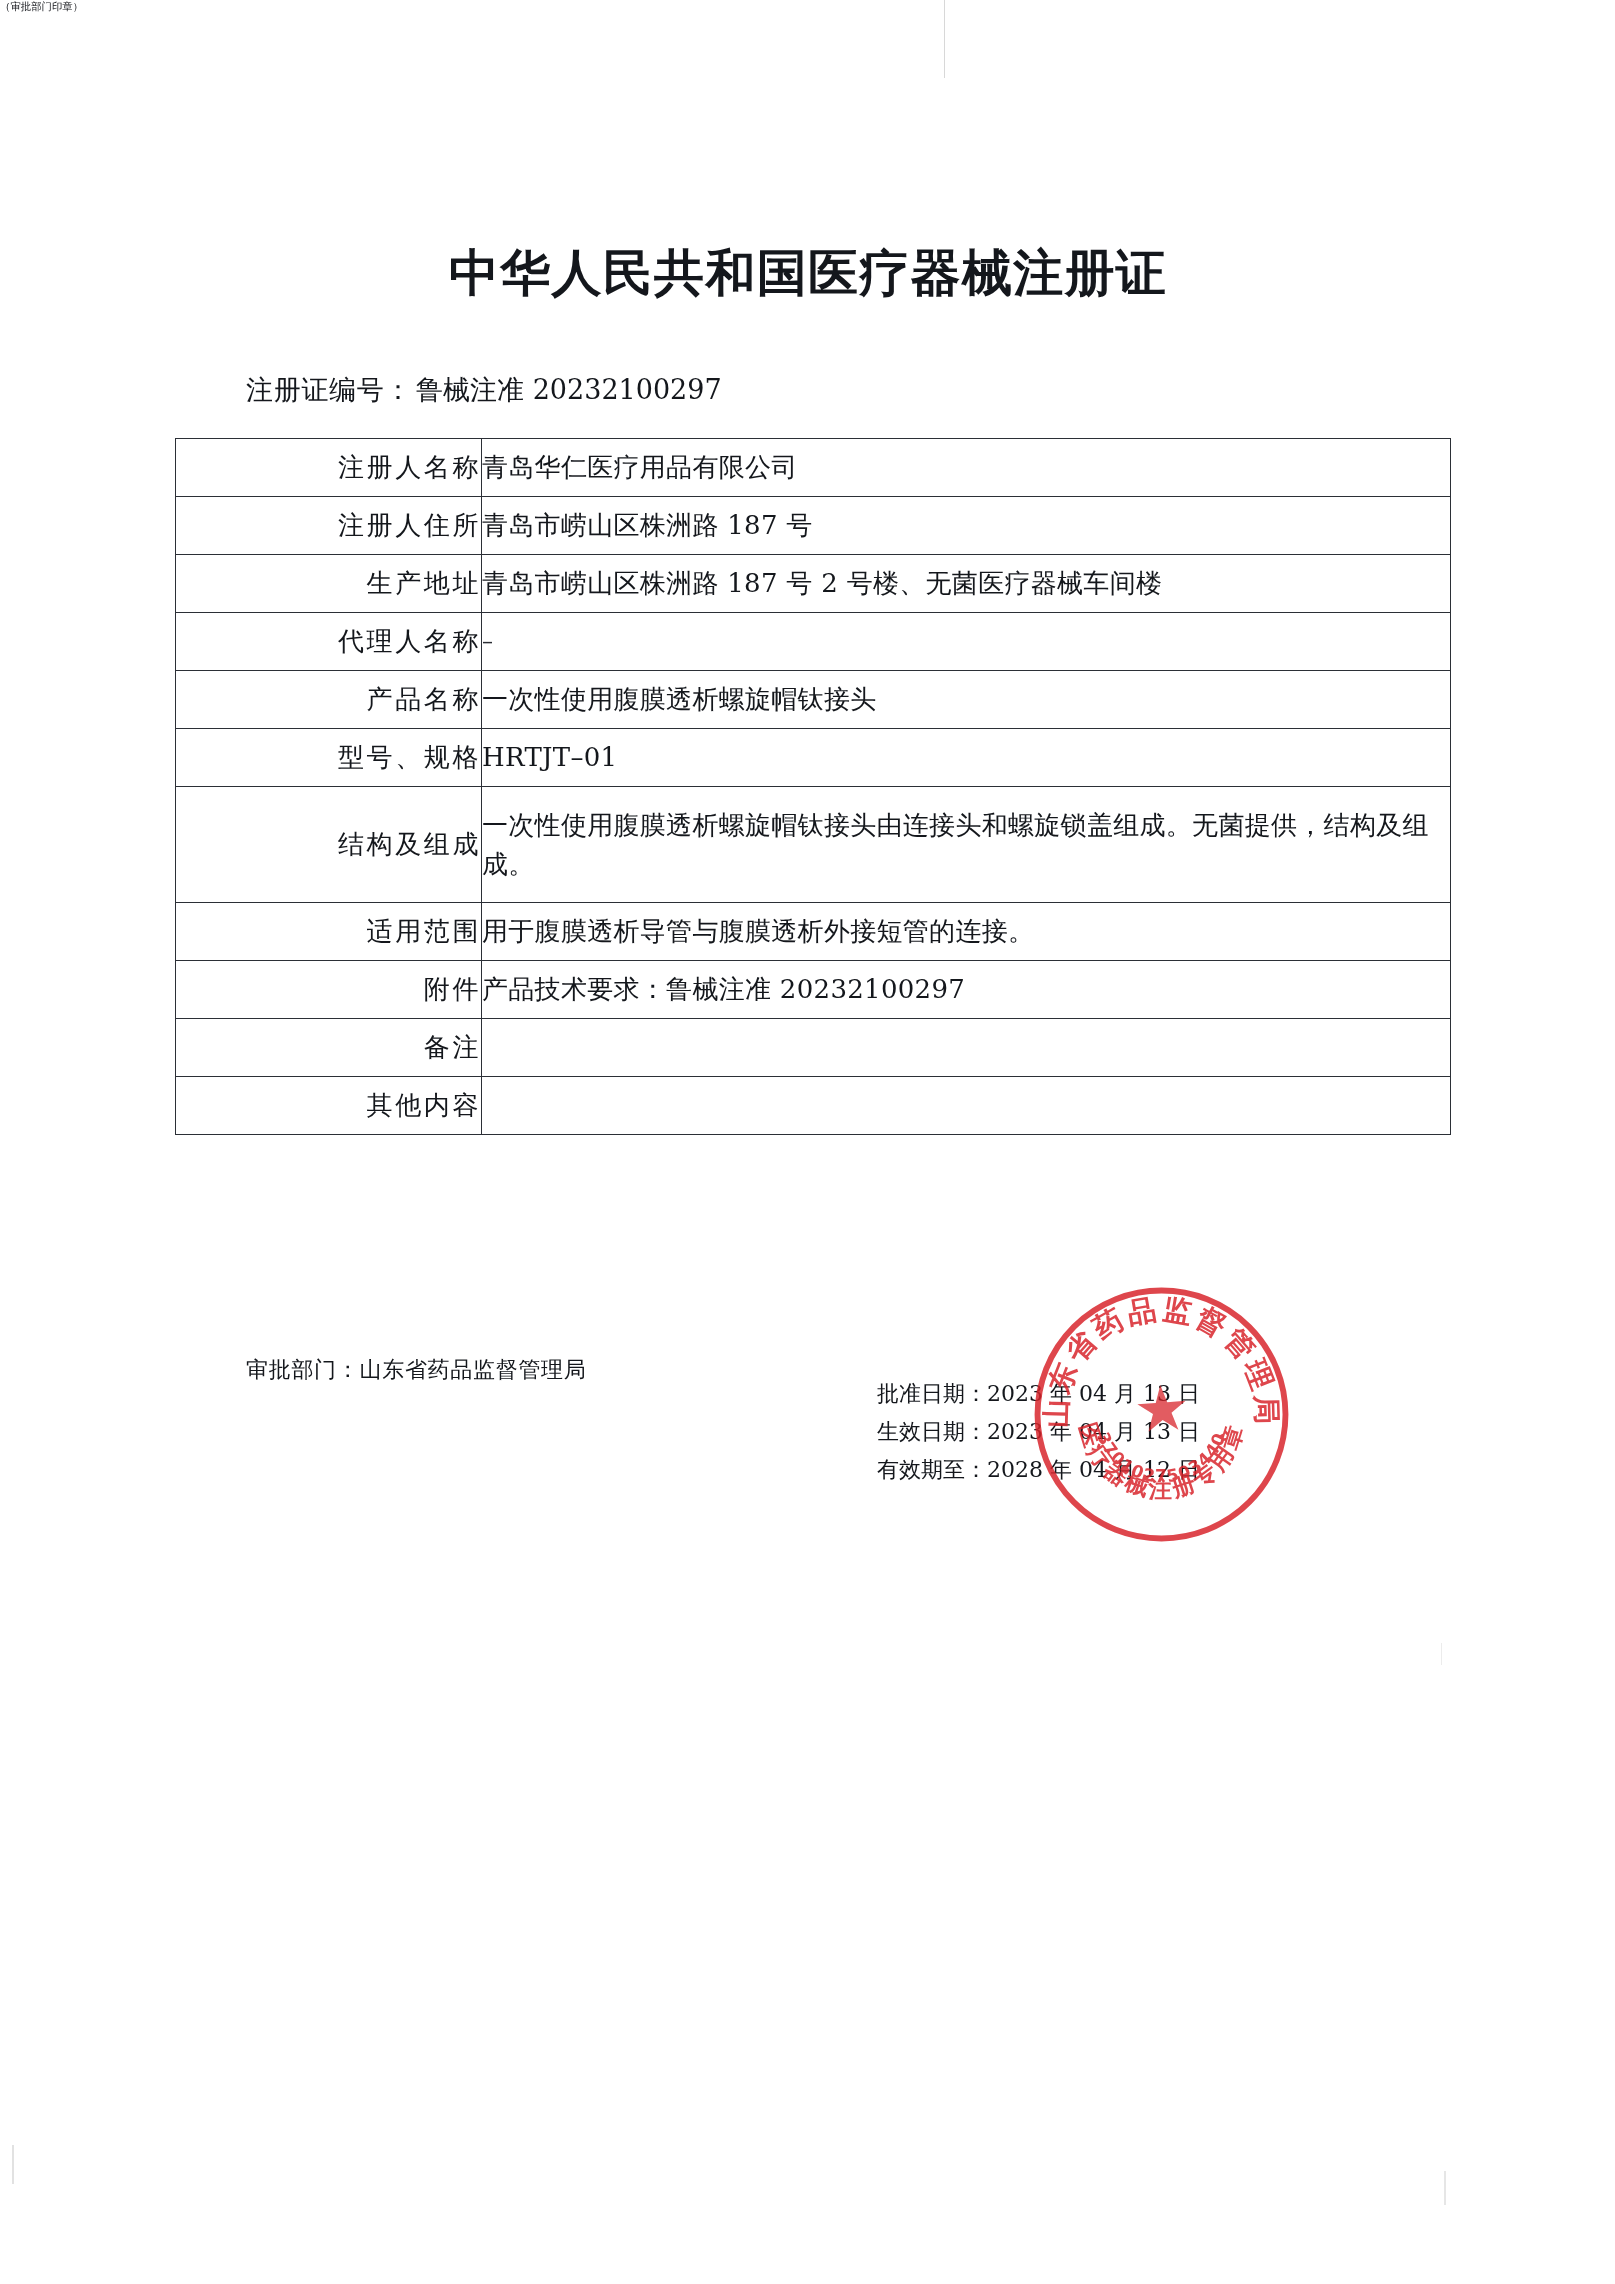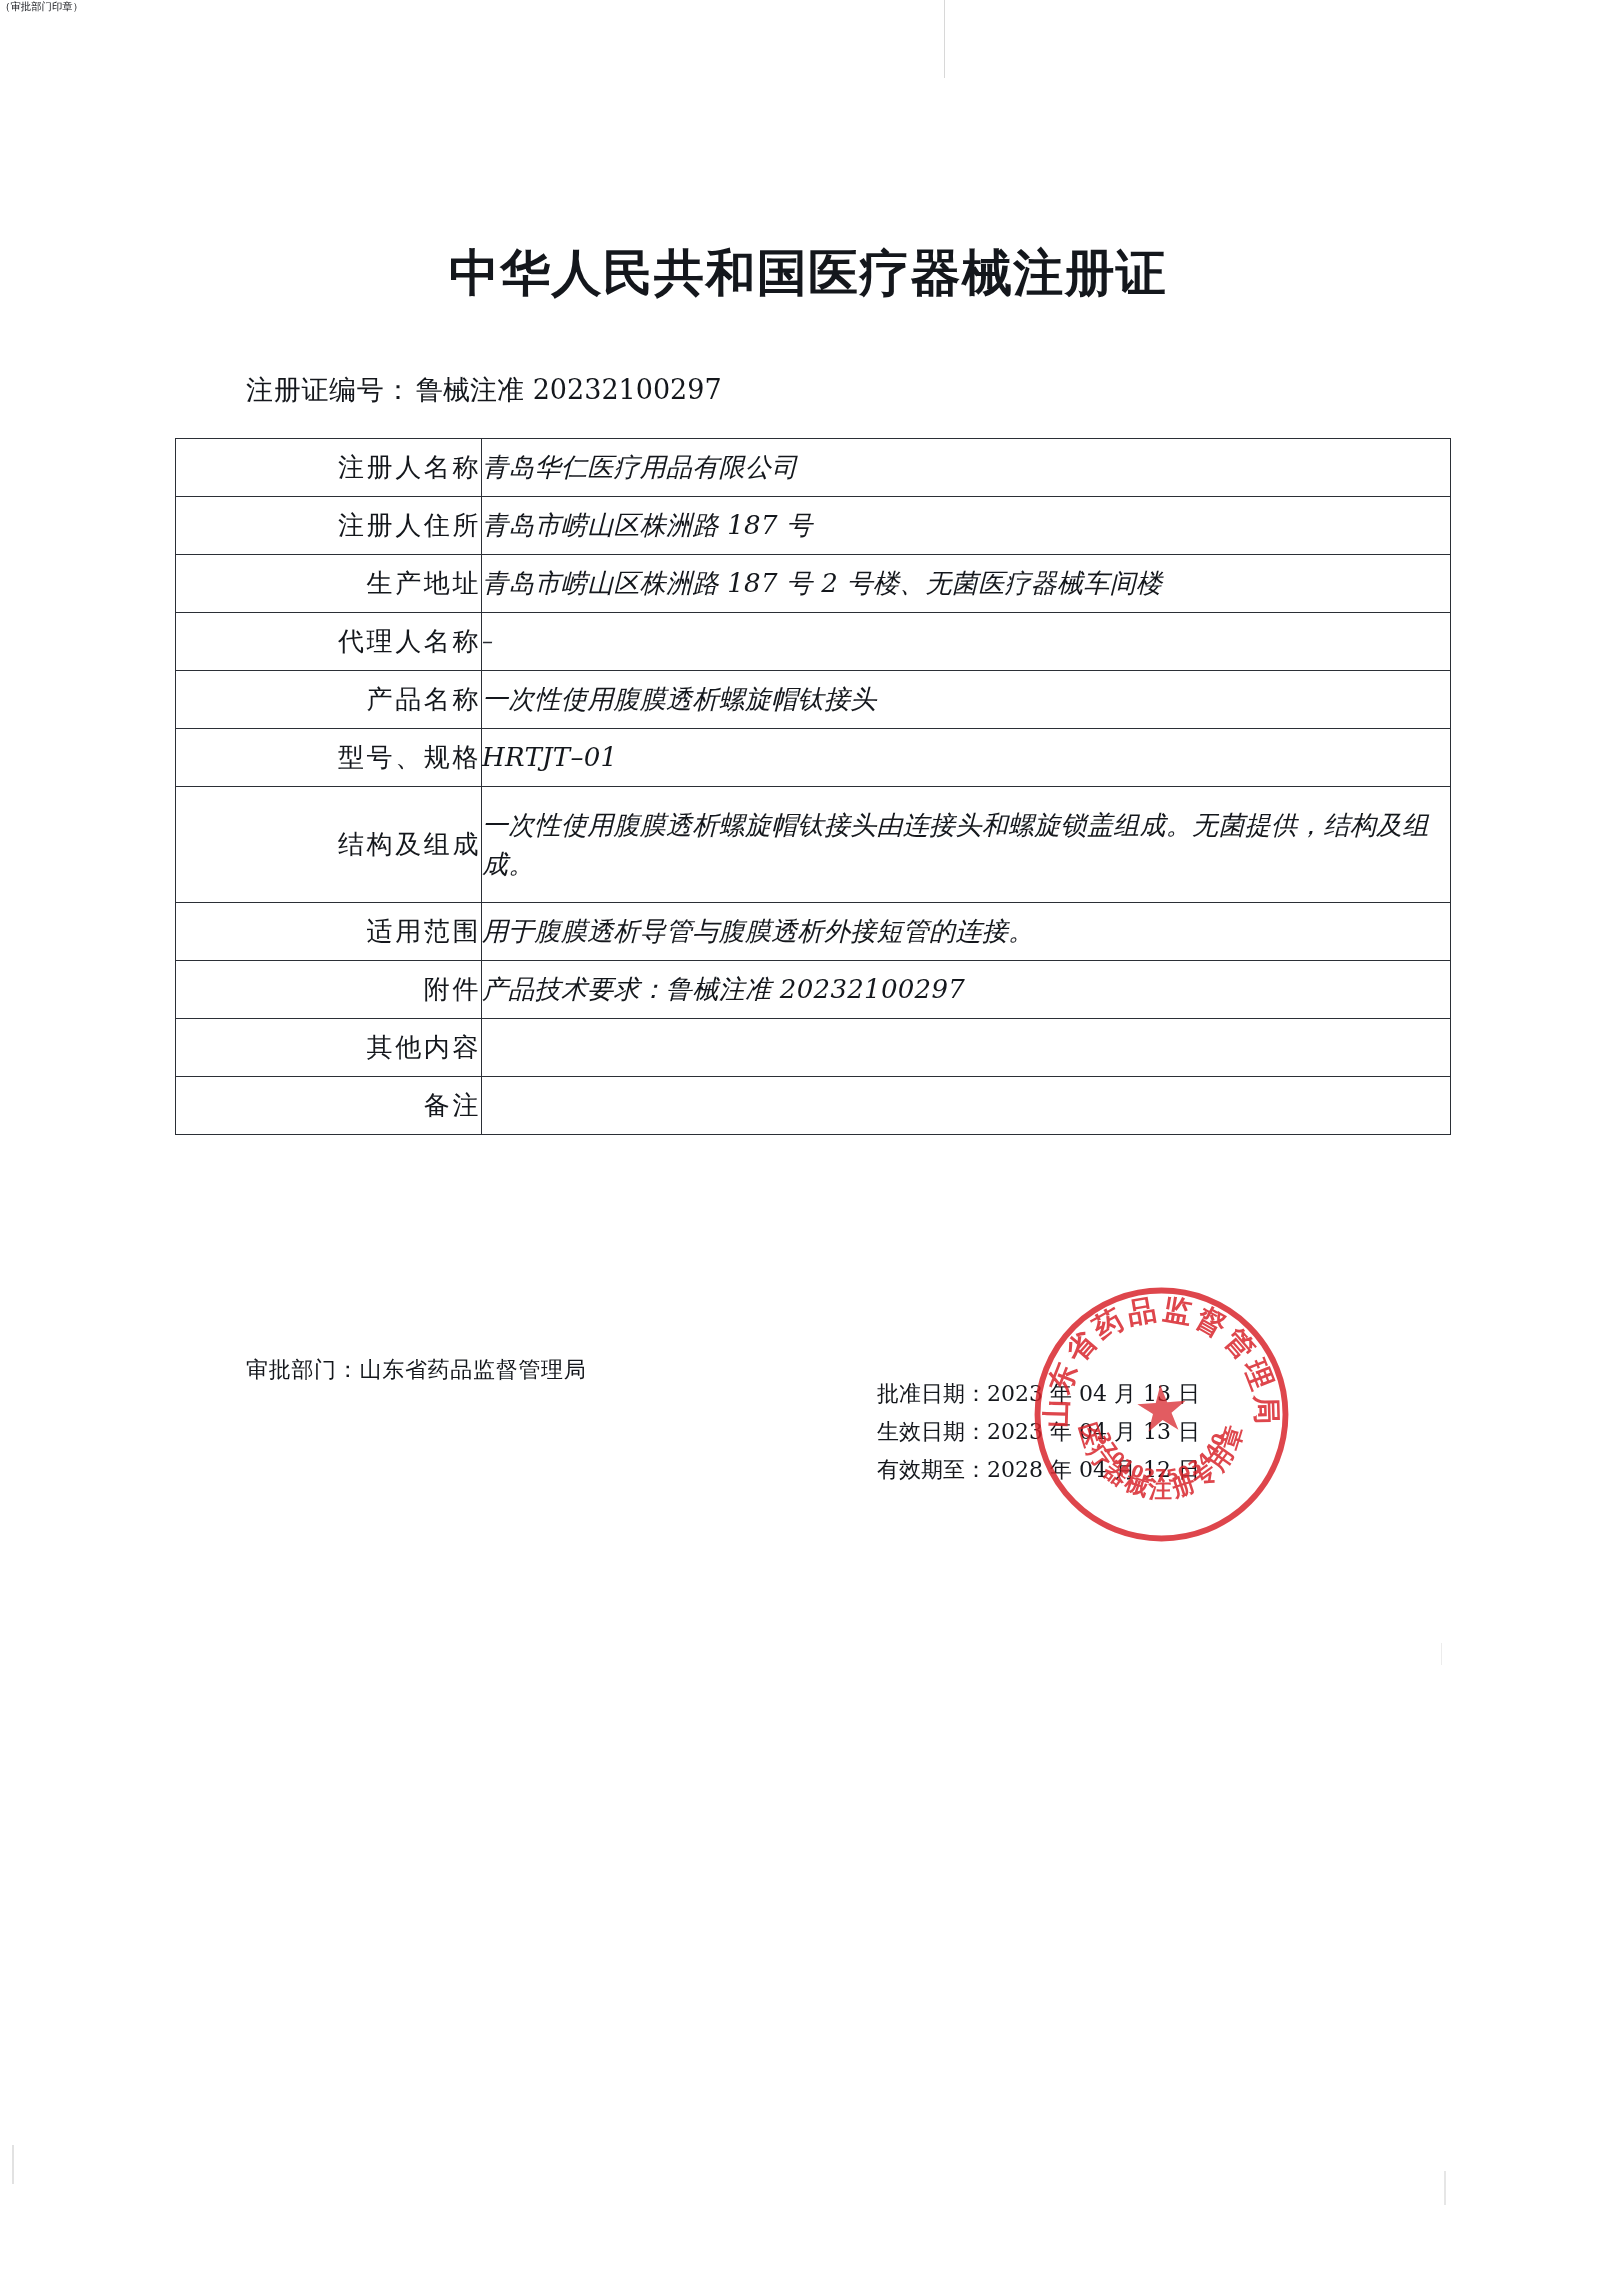--- a/index.html
+++ b/index.html
@@ -103,21 +103,20 @@
     width: 305px;
     text-align: right;
     letter-spacing: 2.6px;
     padding: 10.4px 0;
     line-height: 1.35;
   }
   td.val {
     padding: 10.4px 14.3px 10.4px 14.3px;
     line-height: 1.5;
     letter-spacing: 0.3px;
-    font-style: italic;
   }
   tr.row-normal td { height: 57px; }
   tr.row-double td { height: 115px; }
 
   td.val.dash {
     font-size: 22px;
     color: #2a2d33;
   }
 
   .footer {
@@ -224,25 +223,25 @@
       </tr>
       <tr class="row-normal">
         <td class="key">适用范围</td>
         <td class="val">用于腹膜透析导管与腹膜透析外接短管的连接。</td>
       </tr>
       <tr class="row-normal">
         <td class="key">附件</td>
         <td class="val">产品技术要求：鲁械注准 20232100297</td>
       </tr>
       <tr class="row-normal">
+        <td class="key">备注</td>
+        <td class="val"></td>
+      </tr>
+      <tr class="row-normal">
         <td class="key">其他内容</td>
-        <td class="val"></td>
-      </tr>
-      <tr class="row-normal">
-        <td class="key">备注</td>
         <td class="val"></td>
       </tr>
     </tbody>
   </table>
 
   <div class="footer">
     <div class="dept">
       <span>审批部门：</span><span>山东省药品监督管理局</span>
     </div>
     <div class="dates">

